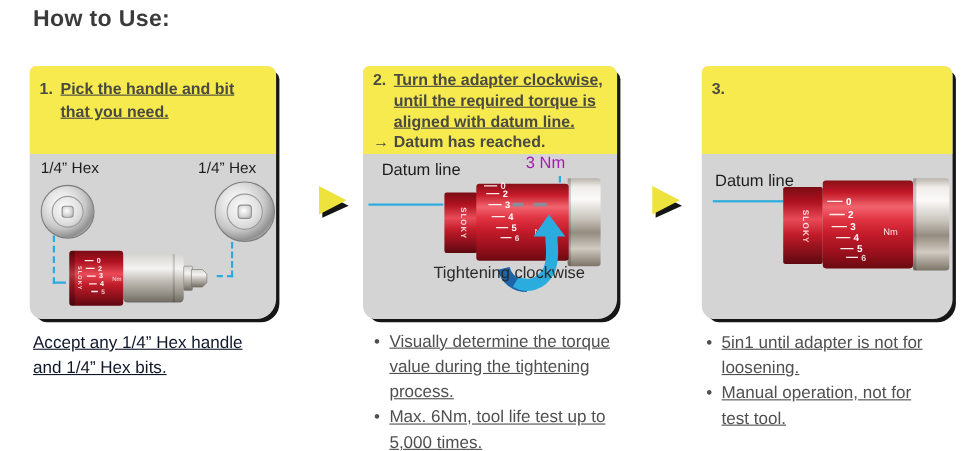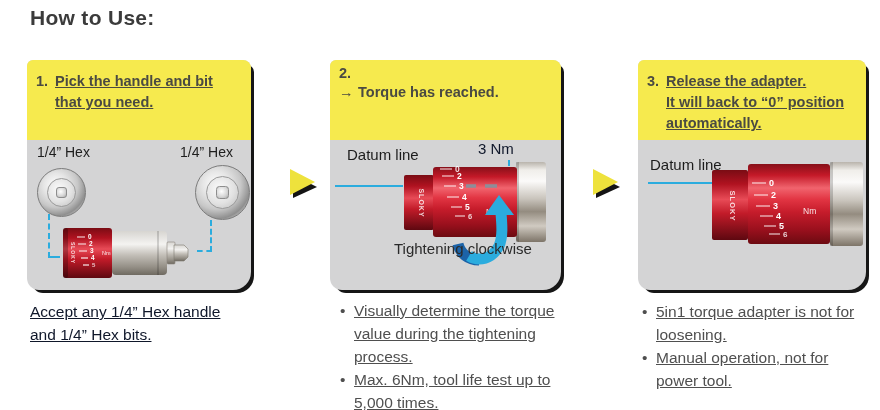--- a/index.html
+++ b/index.html
@@ -56,21 +56,21 @@
   .sock-l{left:10px;top:28px;width:47px;height:47px;}
   .sock-r{left:168px;top:25px;width:53px;height:53px;}
   .connL{position:absolute;border-left:2px dashed var(--blue);border-bottom:2px dashed var(--blue);}
   .connR{position:absolute;border-right:2px dashed var(--blue);border-bottom:2px dashed var(--blue);}
   .c1a{left:21px;top:74px;width:10px;height:42px;}
   .c1b{left:170px;top:80px;width:13px;height:30px;}
 
   
   .datum-label{position:absolute;font-size:15px;color:#1c1c1c;}
   .datum{position:absolute;height:2px;background:var(--blue);}
-  .torque-label{position:absolute;font-size:15px;color:#0f172a;}
+  .torque-label{position:absolute;font-size:15px;color:#a21caf;}
   .bracket{position:absolute;border-right:2px dashed var(--blue);border-bottom:2px dashed var(--blue);}
   .rot-label{position:absolute;font-size:15px;color:#2a2a2a;}
 
   .toolsvg{position:absolute;}
   .rot-arrow{position:absolute;left:115px;top:52px;width:78px;height:76px;}
   .tail-dark{fill:none;stroke:#1c63a8;stroke-width:11;}
   .swoosh{fill:none;stroke:var(--blue);stroke-width:11;}
   .head{fill:var(--blue);}
 
   .next-arrow{position:absolute;top:166px;width:30px;height:34px;}
@@ -185,24 +185,27 @@
 
   <svg class="next-arrow na1" viewBox="0 0 30 34">
     <polygon points="5,9 5,32 29,21" fill="#141414"></polygon>
     <polygon points="2,3 2,29 27,16" fill="#eee23c"></polygon>
   </svg>
 
   <section class="card card2">
     <div class="hdr">
       <div class="hline">
         <span class="num">2.</span>
+        <span class="ml">Turn the adapter clockwise,
+until the required torque is
+aligned with datum line.</span>
       </div>
       <div class="hnote">
         <span class="num">→</span>
-        <span>Torque has reached.</span>
+        <span>Datum has reached.</span>
       </div>
     </div>
     <div class="body">
       <span class="datum-label" style="left:17px;top:6px">Datum line</span>
       <span class="torque-label" style="left:148px;top:0px">3 Nm</span>
       <div class="datum" style="left:5px;top:45px;width:68px"></div>
       <div class="bracket" style="left:166px;top:20px;width:12px;height:26px"></div>
 
       <svg class="toolsvg" style="left:70px;top:16px" width="150" height="88" viewBox="0 0 150 88">
         <rect x="116" y="6" width="30" height="80" rx="3" fill="url(#gSilver)"></rect>
@@ -239,23 +242,20 @@
 
   <svg class="next-arrow na2" viewBox="0 0 30 34">
     <polygon points="5,9 5,32 29,21" fill="#141414"></polygon>
     <polygon points="2,3 2,29 27,16" fill="#eee23c"></polygon>
   </svg>
 
   <section class="card card3">
     <div class="hdr">
       <div class="hline">
         <span class="num">3.</span>
-        <span class="ml">Release the adapter.
-It will back to “0” position
-automatically.</span>
       </div>
     </div>
     <div class="body">
       <span class="datum-label" style="left:12px;top:16px">Datum line</span>
       <div class="datum" style="left:10px;top:42px;width:64px"></div>
 
       <svg class="toolsvg" style="left:70px;top:18px" width="156" height="92" viewBox="0 0 156 92">
         <rect x="122" y="4" width="33" height="84" rx="3" fill="url(#gSilver)"></rect>
         <rect x="122" y="4" width="3" height="84" fill="rgba(0,0,0,0.18)"></rect>
         <rect x="4" y="12" width="36" height="70" rx="2" fill="url(#gCap)"></rect>
@@ -291,23 +291,23 @@
     <div class="brow">
       <span class="dot">•</span>
       <span class="ml">Max. 6Nm, tool life test up to
 5,000 times.</span>
     </div>
   </div>
 
   <div class="bullets bl3">
     <div class="brow">
       <span class="dot">•</span>
-      <span class="ml">5in1 torque adapter is not for
+      <span class="ml">5in1 until adapter is not for
 loosening.</span>
     </div>
     <div class="brow">
       <span class="dot">•</span>
       <span class="ml">Manual operation, not for
-power tool.</span>
+test tool.</span>
     </div>
   </div>
 
 </div>
 
 </body></html>

